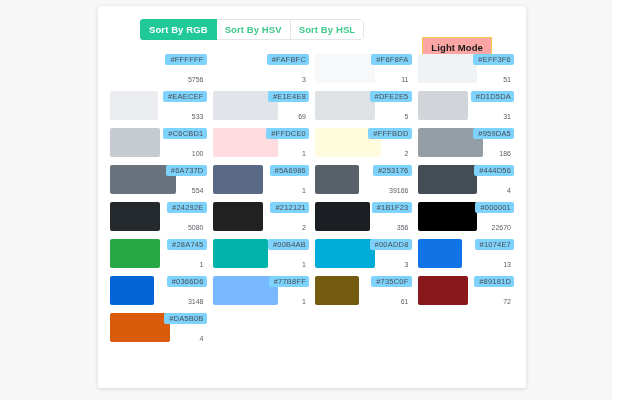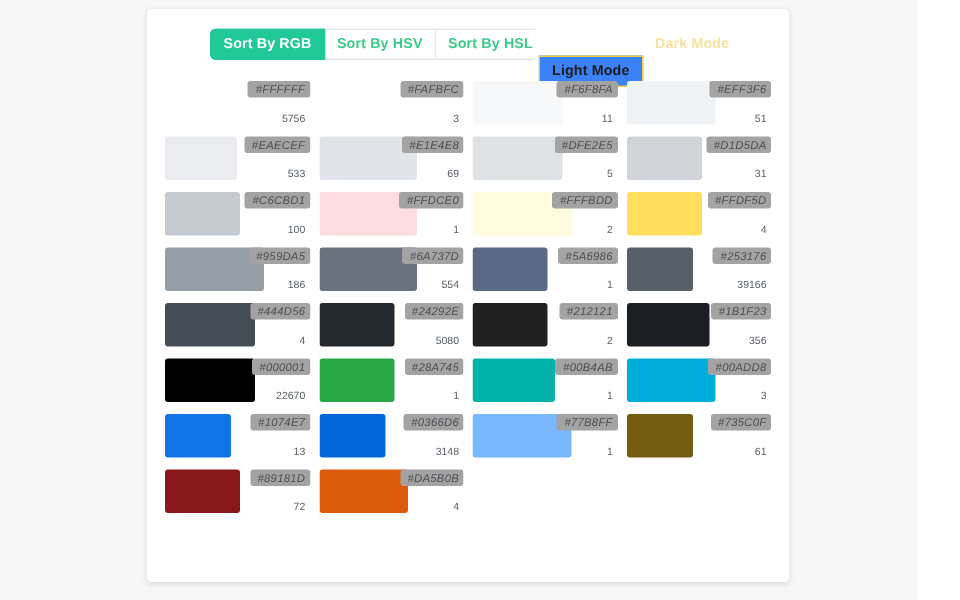--- a/index.html
+++ b/index.html
@@ -31,44 +31,43 @@
     line-height:11px;
     border:1px solid #e3e6e8;
     background:#ffffff;
     color:#3ec98a;
     white-space:nowrap;
     cursor:pointer;
     letter-spacing:.1px;
   }
   .btn + .btn{border-left:none;}
   .btn.active-green{background:#20c997;color:#ffffff;border-color:#20c997;}
-  .btn.active-gold{background:#3b82f6;color:#1a1a1a;border-color:#f3cb45;margin-top:37px;}
+  .btn.active-gold{background:#fca5a5;color:#1a1a1a;border-color:#f3cb45;margin-top:37px;}
   .btn.muted-gold{color:#f6e3a0;border-color:#f3e6b4;background:#ffffff;}
   .group-sort{margin-left:32px;}
   .group-mode{margin-left:auto;margin-right:24px;}
 
   .grid{
     padding:8px 12px 10px 12px;
     display:grid;
     grid-template-columns:repeat(4,1fr);
     grid-auto-rows:35px;
     column-gap:6px;
     row-gap:2px;
   }
   .cell{position:relative;height:35px;overflow:hidden;}
   .swatch{
     position:absolute;left:0;top:2px;height:29px;
     border-radius:2px;
   }
   .hexrow{
     position:absolute;right:0;top:2px;
-    background:#a3a3a3;
+    background:#7dd3fc;
     padding:1px 3px 1px 5px;
     border-radius:2px;
-    font-style:italic;
   }
   .hex{
     font-size:7.5px;color:#4a4f55;letter-spacing:.2px;
     white-space:nowrap;display:block;text-align:right;
   }
   .cntrow{
     position:absolute;right:0;bottom:3px;
     background:#ffffff;
     padding:1px 3px 1px 5px;
     border-radius:2px;
@@ -85,21 +84,20 @@
   <div class="card">
 
     <div class="toolbar">
       <div class="btn-group group-sort" id="sort-group">
           <button class="btn active-green">Sort By RGB</button>
           <button class="btn">Sort By HSV</button>
           <button class="btn">Sort By HSL</button>
         </div>
       <div class="btn-group group-mode" id="mode-group">
           <button class="btn active-gold">Light Mode</button>
-          <button class="btn muted-gold">Dark Mode</button>
         </div>
     </div>
 
     <div class="grid" id="grid">
         <div class="cell">
           <div class="swatch" style="background: rgb(255, 255, 255); width: 0%;"></div>
           <div class="hexrow">
             <span class="hex">#FFFFFF</span>
           </div>
           <div class="cntrow">
@@ -187,29 +185,20 @@
             <span class="cnt">1</span>
           </div>
         </div>
         <div class="cell">
           <div class="swatch" style="background: rgb(255, 251, 221); width: 68%;"></div>
           <div class="hexrow">
             <span class="hex">#FFFBDD</span>
           </div>
           <div class="cntrow">
             <span class="cnt">2</span>
-          </div>
-        </div>
-        <div class="cell">
-          <div class="swatch" style="background: rgb(255, 223, 93); width: 52%;"></div>
-          <div class="hexrow">
-            <span class="hex">#FFDF5D</span>
-          </div>
-          <div class="cntrow">
-            <span class="cnt">4</span>
           </div>
         </div>
         <div class="cell">
           <div class="swatch" style="background: rgb(149, 157, 165); width: 68%;"></div>
           <div class="hexrow">
             <span class="hex">#959DA5</span>
           </div>
           <div class="cntrow">
             <span class="cnt">186</span>
           </div>

